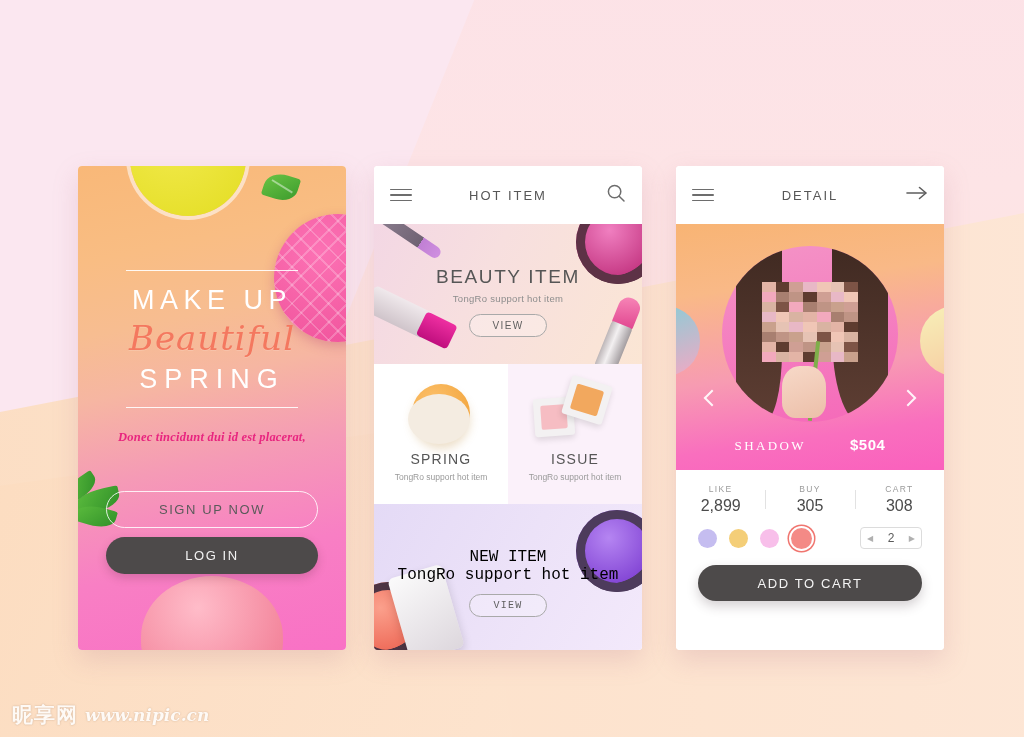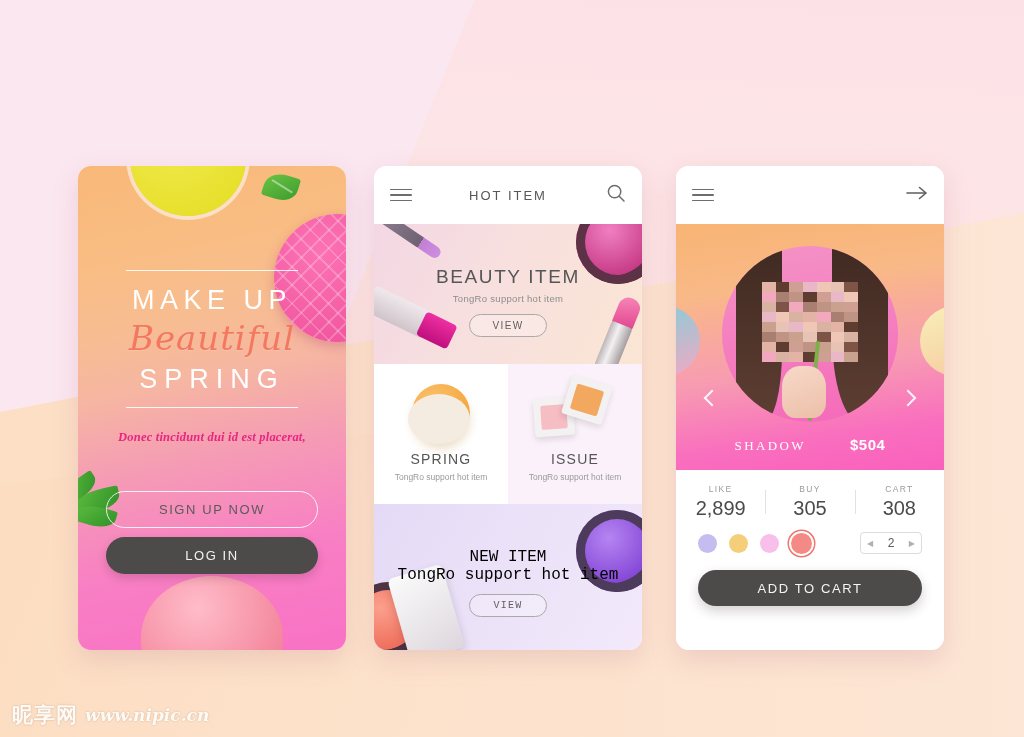--- a/index.html
+++ b/index.html
@@ -54,21 +54,21 @@
     color: #4b4b4b;
     font-weight: 600;
   }
 
   
   .phone {
     position: absolute;
     top: 166px;
     width: 268px;
     height: 484px;
-    border-radius: 13px;
+    border-radius: 4px;
     overflow: hidden;
     background: #fff;
     box-shadow: 0 10px 26px rgba(180,120,140,.22);
   }
   #phone1 { left: 78px; }
   #phone2 { left: 374px; }
   #phone3 { left: 676px; }
 
   
   .s1 {
@@ -327,21 +327,21 @@
   .hero-name { font-size: 13px; letter-spacing:2.4px;font-family:Liberation Serif, serif; }
   .hero-price { font-size: 15px; font-weight:bold; letter-spacing:.5px; }
 
   .stats { display:flex; padding: 14px 0 8px; }
   .stat { flex:1; text-align:center; position:relative; }
   .stat + .stat::before {
     content:""; position:absolute; left:0; top:6px; bottom:6px;
     width:1px; background:#e2e2e2;
   }
   .stat-k { font-size: 8.5px; letter-spacing:1.3px; color:#9b9b9b; }
-  .stat-v { font-size: 20px; color:#4b4b4b; margin-top:3px; }
+  .stat-v { font-size: 16px; color:#4b4b4b; margin-top:3px; }
 
   .opts { display:flex; align-items:center; padding: 4px 22px 0; }
   .swatches { display:flex; gap:12px; align-items:center; }
   .sw { width:19px; height:19px; border-radius:50%; cursor:pointer; }
   .sw.sel { width:21px; height:21px; box-shadow: 0 0 0 2px #fff, 0 0 0 3.5px #f0756f; }
   .stepper {
     margin-left:auto; width:62px; height:22px; border:1px solid #dcdcdc;
     border-radius:4px; display:flex; align-items:center; justify-content:space-between;
     padding: 0 6px; cursor:pointer;
   }
@@ -484,20 +484,21 @@
 
   <div class="phone" id="phone3">
     <div class="s3">
 
       <div class="appbar">
         <div class="hamburger">
           <span></span>
             <span></span>
             <span></span>
         </div>
+        <div class="appbar-title">DETAIL</div>
         <div class="arrow-icon">
           <svg width="22" height="16" viewBox="0 0 22 16" fill="none">
             <line x1="1" y1="8" x2="19.5" y2="8" stroke="#5e5e5e" stroke-width="1.6" stroke-linecap="round"></line>
             <polyline points="13.5,2.5 20,8 13.5,13.5" stroke="#5e5e5e" stroke-width="1.6" fill="none" stroke-linecap="round" stroke-linejoin="round"></polyline>
           </svg>
         </div>
       </div>
 
       <div class="hero">
         <div class="side-circle side-left"></div>

